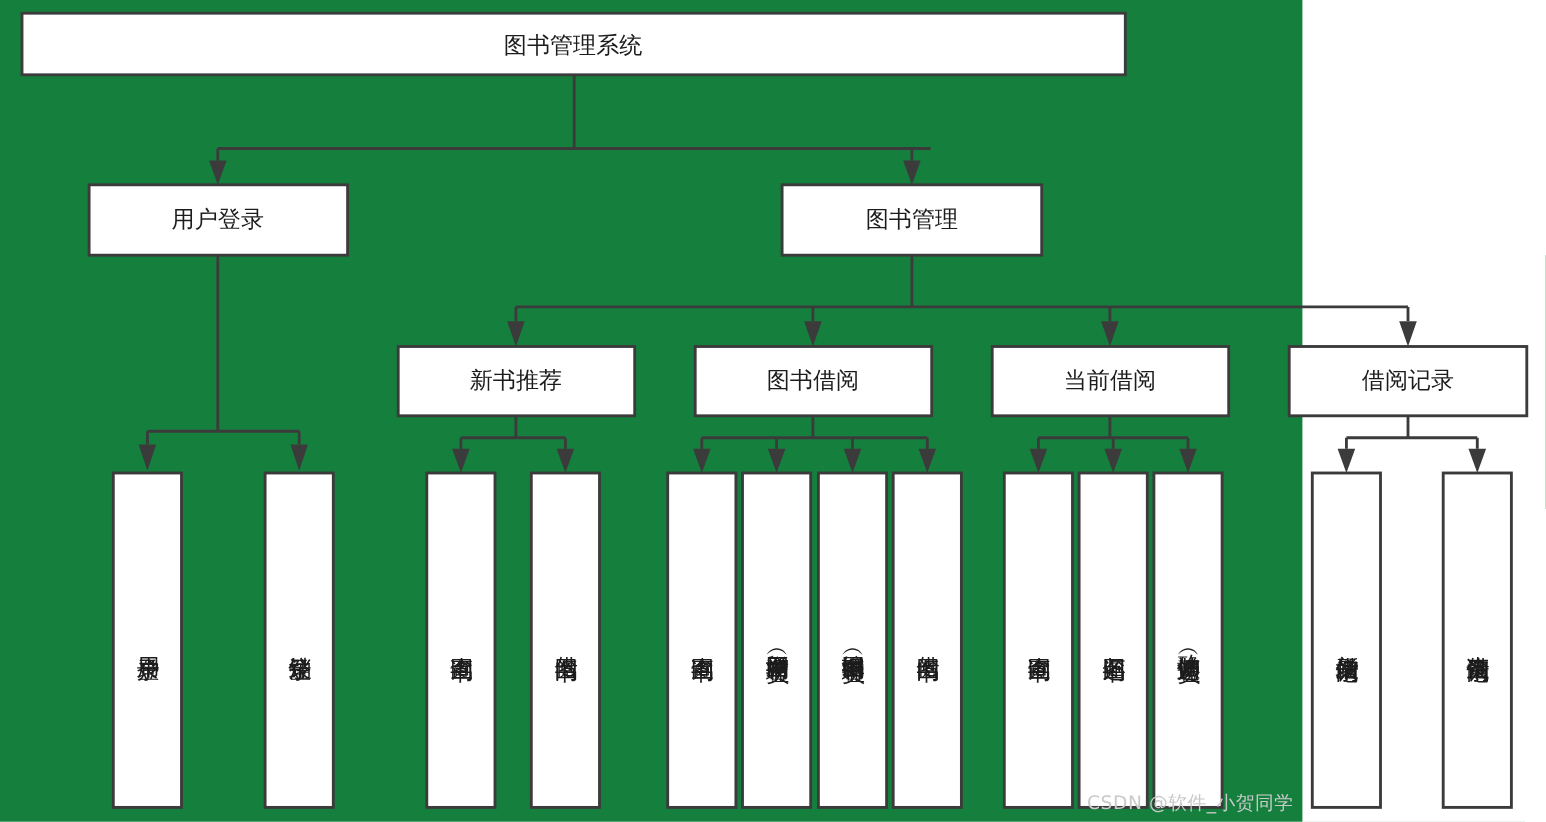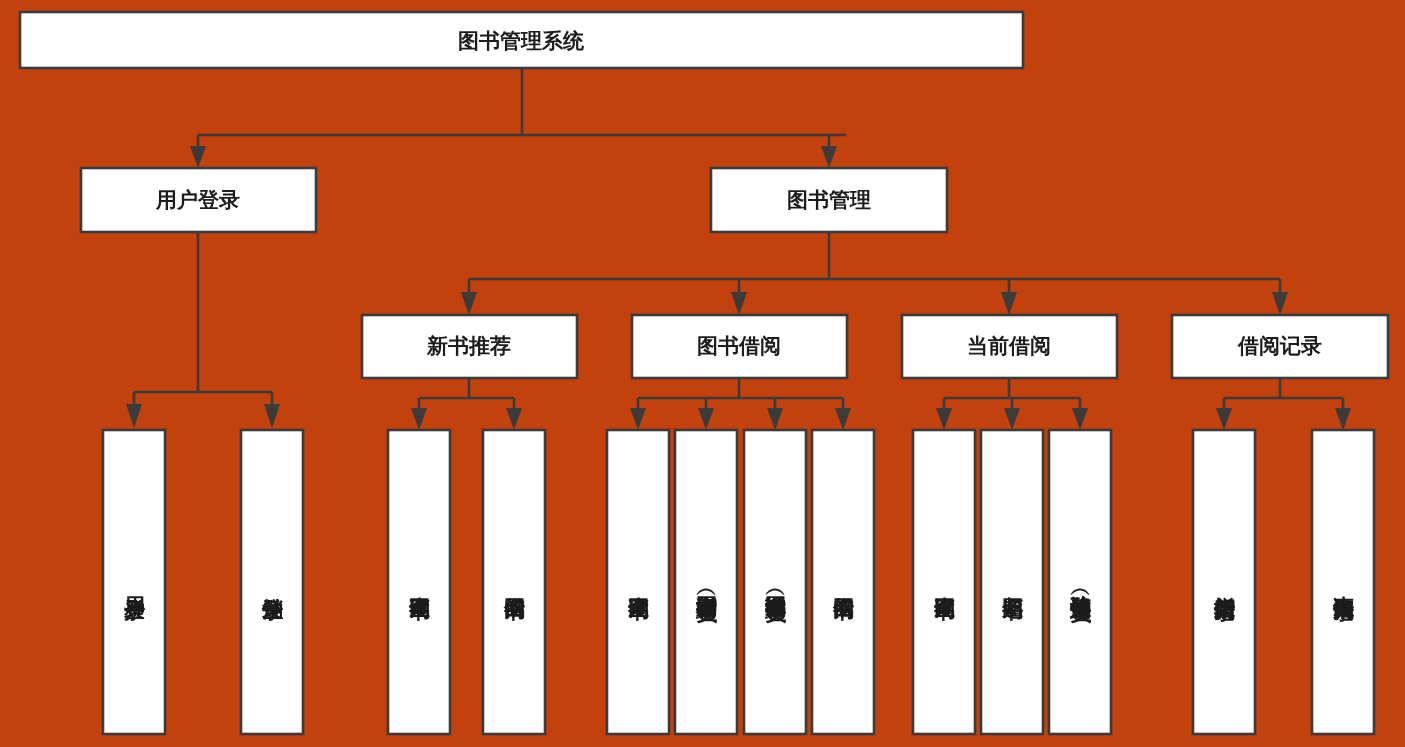--- a/index.html
+++ b/index.html
@@ -8,24 +8,23 @@
     background: #ffffff;
   }
   body {
     width: 1405px;
     height: 747px;
     font-family: "DejaVu Sans", "Liberation Sans", sans-serif;
     overflow: hidden;
   }
   #diagram-root {
     position: relative;
-    width: 1405px;
+    width: 1184px;
     height: 747px;
-    background: #c2410c;
-    font-weight: bold;
+    background: #15803d;
   }
   svg#tree-svg {
     position: absolute;
     left: 0;
     top: 0;
     width: 1405px;
     height: 747px;
     display: block;
   }
   .node-box {
@@ -225,14 +224,15 @@
   <div class="leaf-label" style="left:744px; top:430px; width:62px; height:304px;">编辑图书（管理员）</div>
   <div class="leaf-label" style="left:812px; top:430px; width:62px; height:304px;">借阅图书</div>
 
   <div class="leaf-label" style="left:913px; top:430px; width:62px; height:304px;">查询图书</div>
   <div class="leaf-label" style="left:981px; top:430px; width:62px; height:304px;">归还图书</div>
   <div class="leaf-label" style="left:1049px; top:430px; width:62px; height:304px;">确认归还（管理员）</div>
 
   <div class="leaf-label" style="left:1193px; top:430px; width:62px; height:304px;">新增借阅记录</div>
   <div class="leaf-label" style="left:1312px; top:430px; width:62px; height:304px;">查询借阅记录</div>
 
+  <div class="watermark">CSDN @软件_小贺同学</div>
 
 </div>
 
 </body></html>

